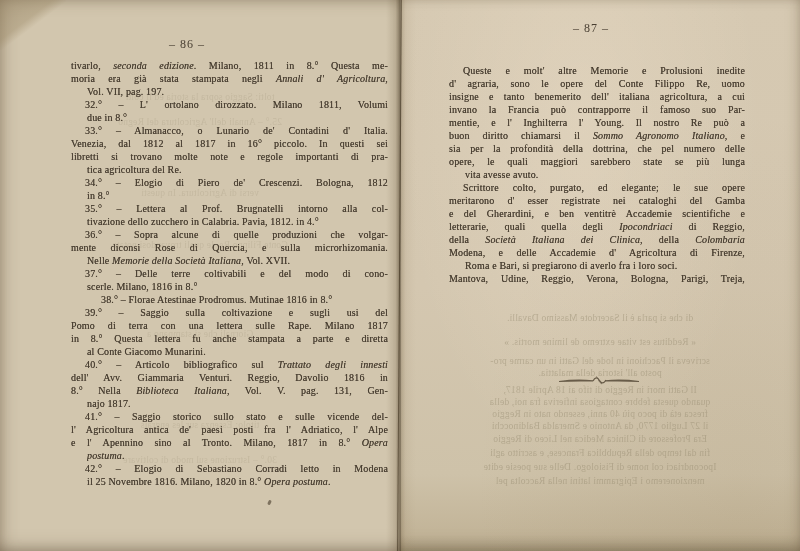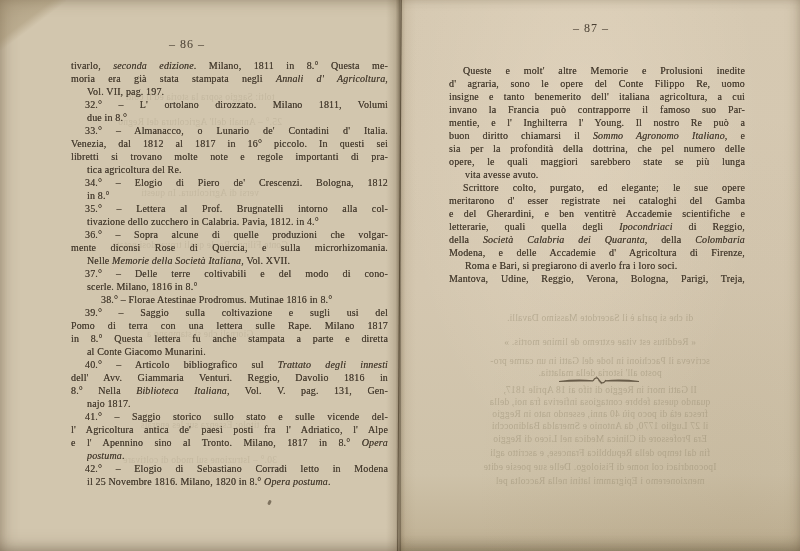--- a/index.html
+++ b/index.html
@@ -157,21 +157,21 @@
         <div class="line">invano la Francia può contrapporre il famoso suo Par-</div>
         <div class="line">mentie, e l' Inghilterra l' Young. Il nostro Re può a</div>
         <div class="line">buon diritto chiamarsi il <i>Sommo Agronomo Italiano</i>, e</div>
         <div class="line">sia per la profondità della dottrina, che pel numero delle</div>
         <div class="line">opere, le quali maggiori sarebbero state se più lunga</div>
         <div class="line end">vita avesse avuto.</div>
         <div class="line indent">Scrittore colto, purgato, ed elegante; le sue opere</div>
         <div class="line">meritarono d' esser registrate nei cataloghi del Gamba</div>
         <div class="line">e del Gherardini, e ben ventitrè Accademie scientifiche e</div>
         <div class="line">letterarie, quali quella degli <i>Ipocondriaci</i> di Reggio,</div>
-        <div class="line">della <i>Società Calabria dei Quaranta</i>, della <i>Colombaria</i></div>
+        <div class="line">della <i>Società Italiana dei Clinica</i>, della <i>Colombaria</i></div>
         <div class="line">Modena, e delle Accademie d' Agricoltura di Firenze,</div>
         <div class="line end">Roma e Bari, si pregiarono di averlo fra i loro soci.</div>
         <div class="line">Mantova, Udine, Reggio, Verona, Bologna, Parigi, Treja,</div>
       </div>
     <svg class="flourish" width="86" height="16" viewBox="0 0 86 16">
       <path d="M3 9 Q 20 6.5 37 8.2 L37 9.6 Q 20 9 3 10 Z" fill="#564a38"></path>
       <path d="M83 9 Q 66 6.5 49 8.2 L49 9.6 Q 66 9 83 10 Z" fill="#564a38"></path>
       <path d="M37 9 q 3 -6 6.5 -0.5 q 3 5 6.5 -0.5" fill="none" stroke="#564a38" stroke-width="1.3"></path>
       <path d="M40 4.5 q 3 2 3 4.5 M46 12 q -2.5 -1.5 -3 -3" fill="none" stroke="#564a38" stroke-width="0.8"></path>
     </svg>

